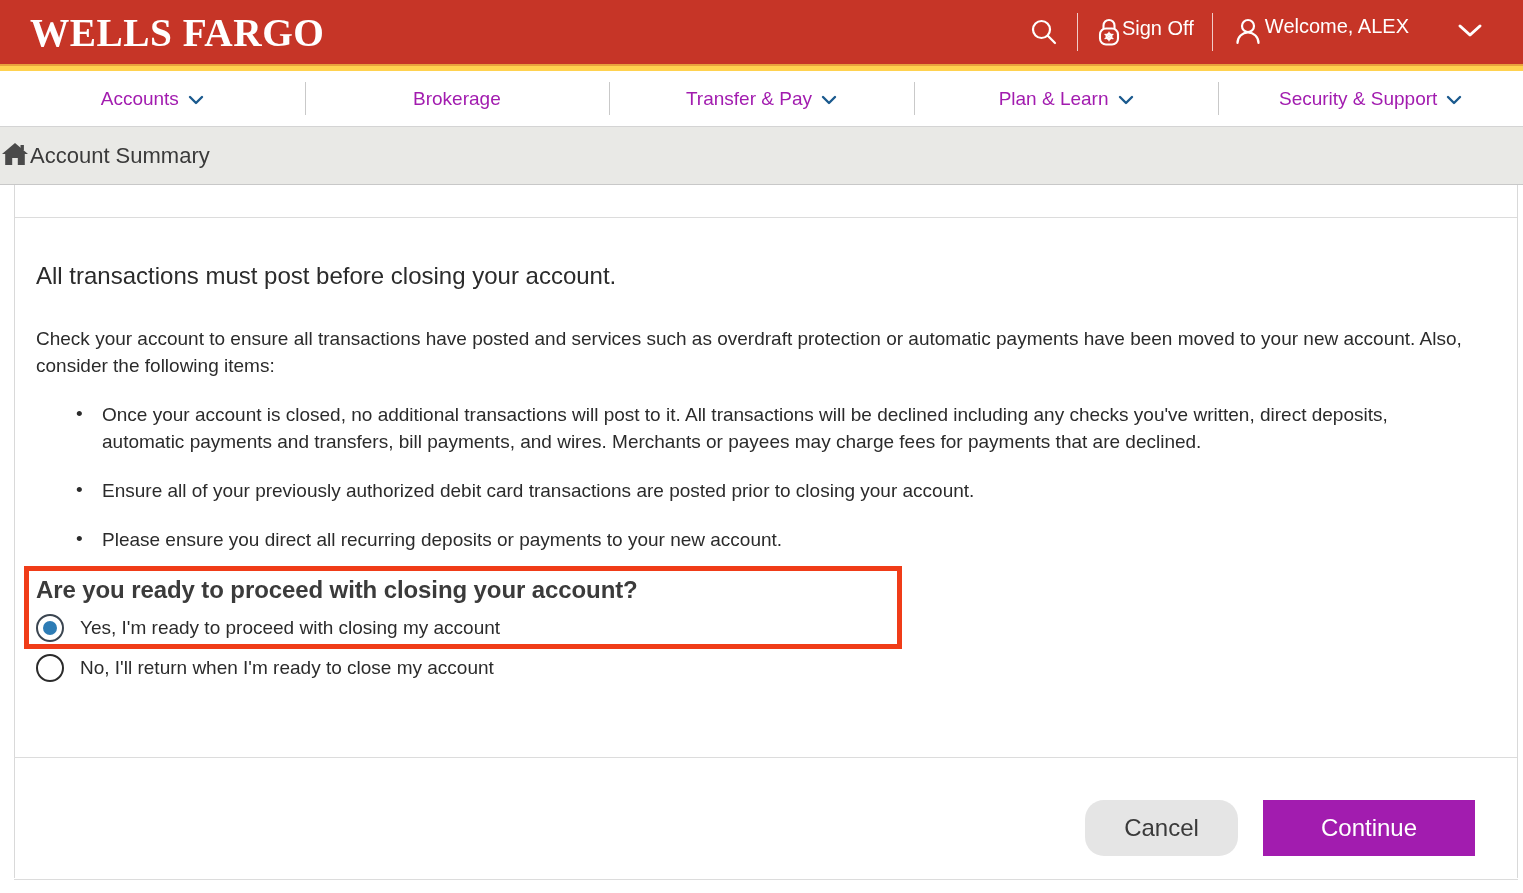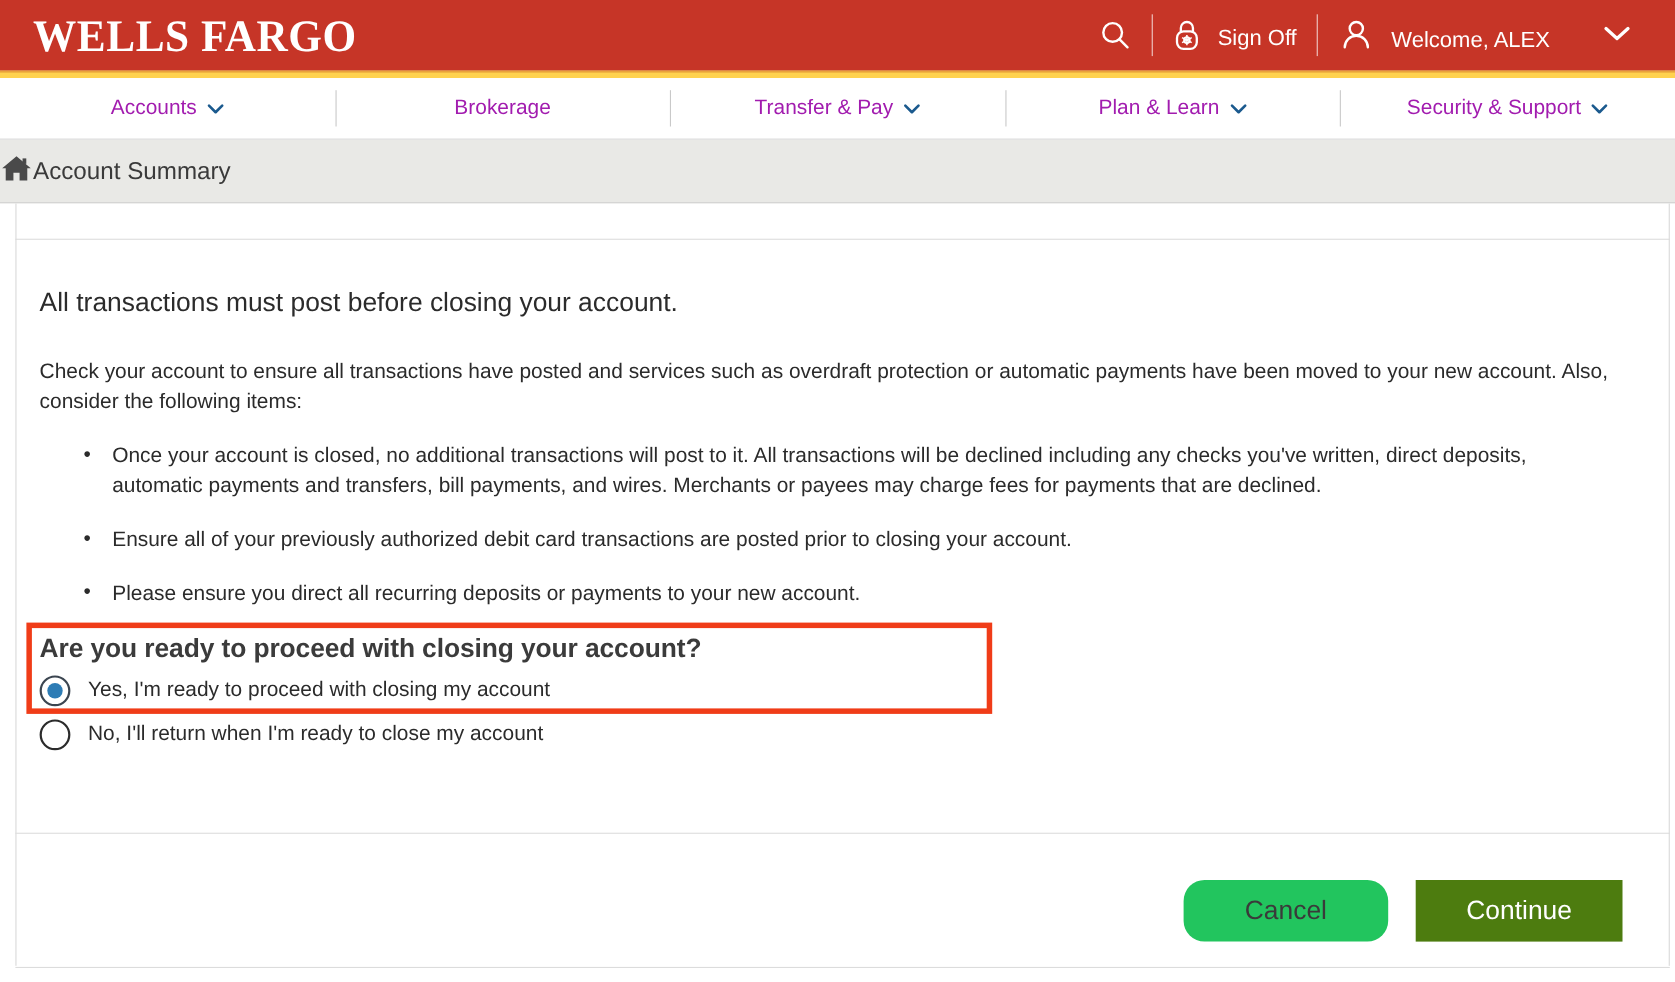--- a/index.html
+++ b/index.html
@@ -34,22 +34,22 @@
     transform-origin: left center;
     white-space: nowrap;
   }
   .header-right {
     display: flex;
     align-items: center;
     gap: 0px;
   }
   .hdr-btn {
     display: flex;
-    align-items: flex-end;
-    gap: 15px;
+    align-items: flex-start;
+    gap: 0;
     color: #ffffff;
     font-size: 20px;
     padding: 4px 18px;
     cursor: pointer;
     white-space: nowrap;
   }
   .hdr-sep {
     width: 1px;
     height: 38px;
     background: rgba(255,255,255,0.75);
@@ -227,22 +227,22 @@
   .btn {
     font-size: 24px;
     border: none;
     cursor: pointer;
     font-family: "Liberation Sans", sans-serif;
     height: 56px;
     display: flex;
     align-items: center;
     justify-content: center;
   }
-  .btn-cancel { background: #22c55e; color: #3a3a3a; width: 186px; border-radius: 19px; }
-  .btn-continue { background: #4d7c0f; color: #ffffff; width: 188px; }
+  .btn-cancel { background: #e5e5e5; color: #3a3a3a; width: 153px; border-radius: 19px; }
+  .btn-continue { background: #a21caf; color: #ffffff; width: 212px; }
 </style>
 </head>
 <body>
 
 <div class="header">
   <div class="logo">WELLS FARGO</div>
 
   <div class="header-right">
     <div class="hdr-btn">
       <span class="hdr-icon">

